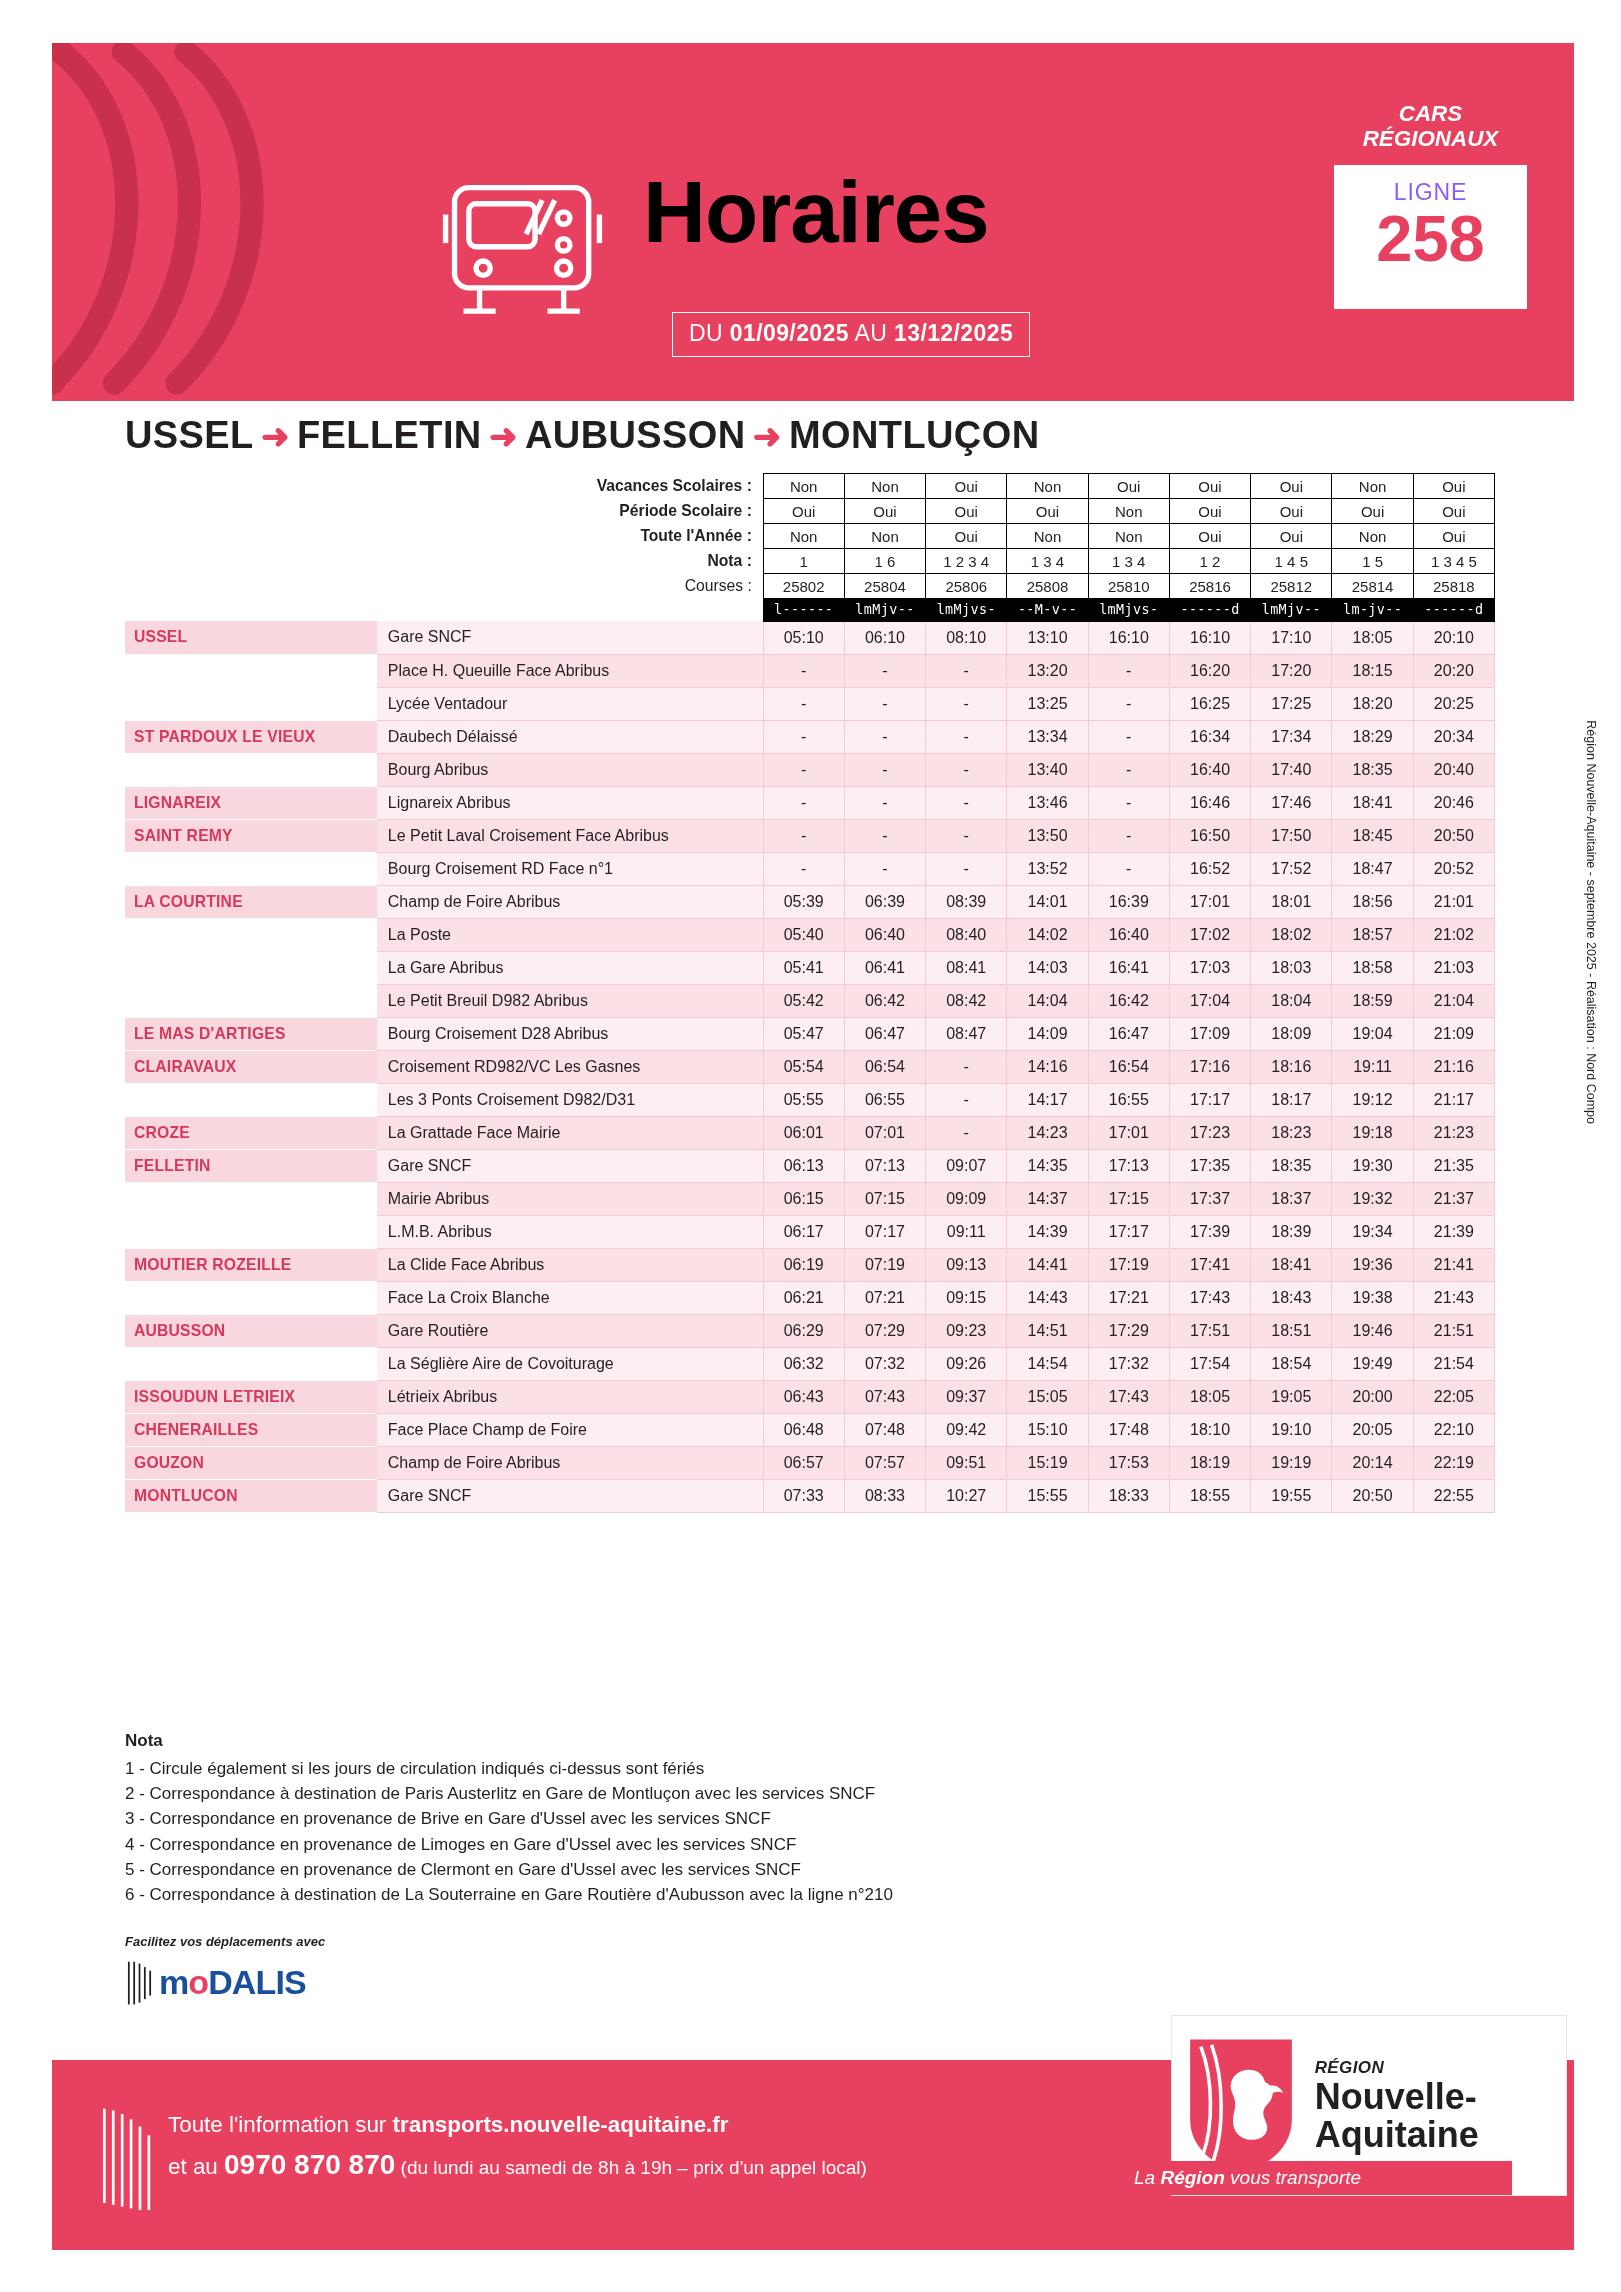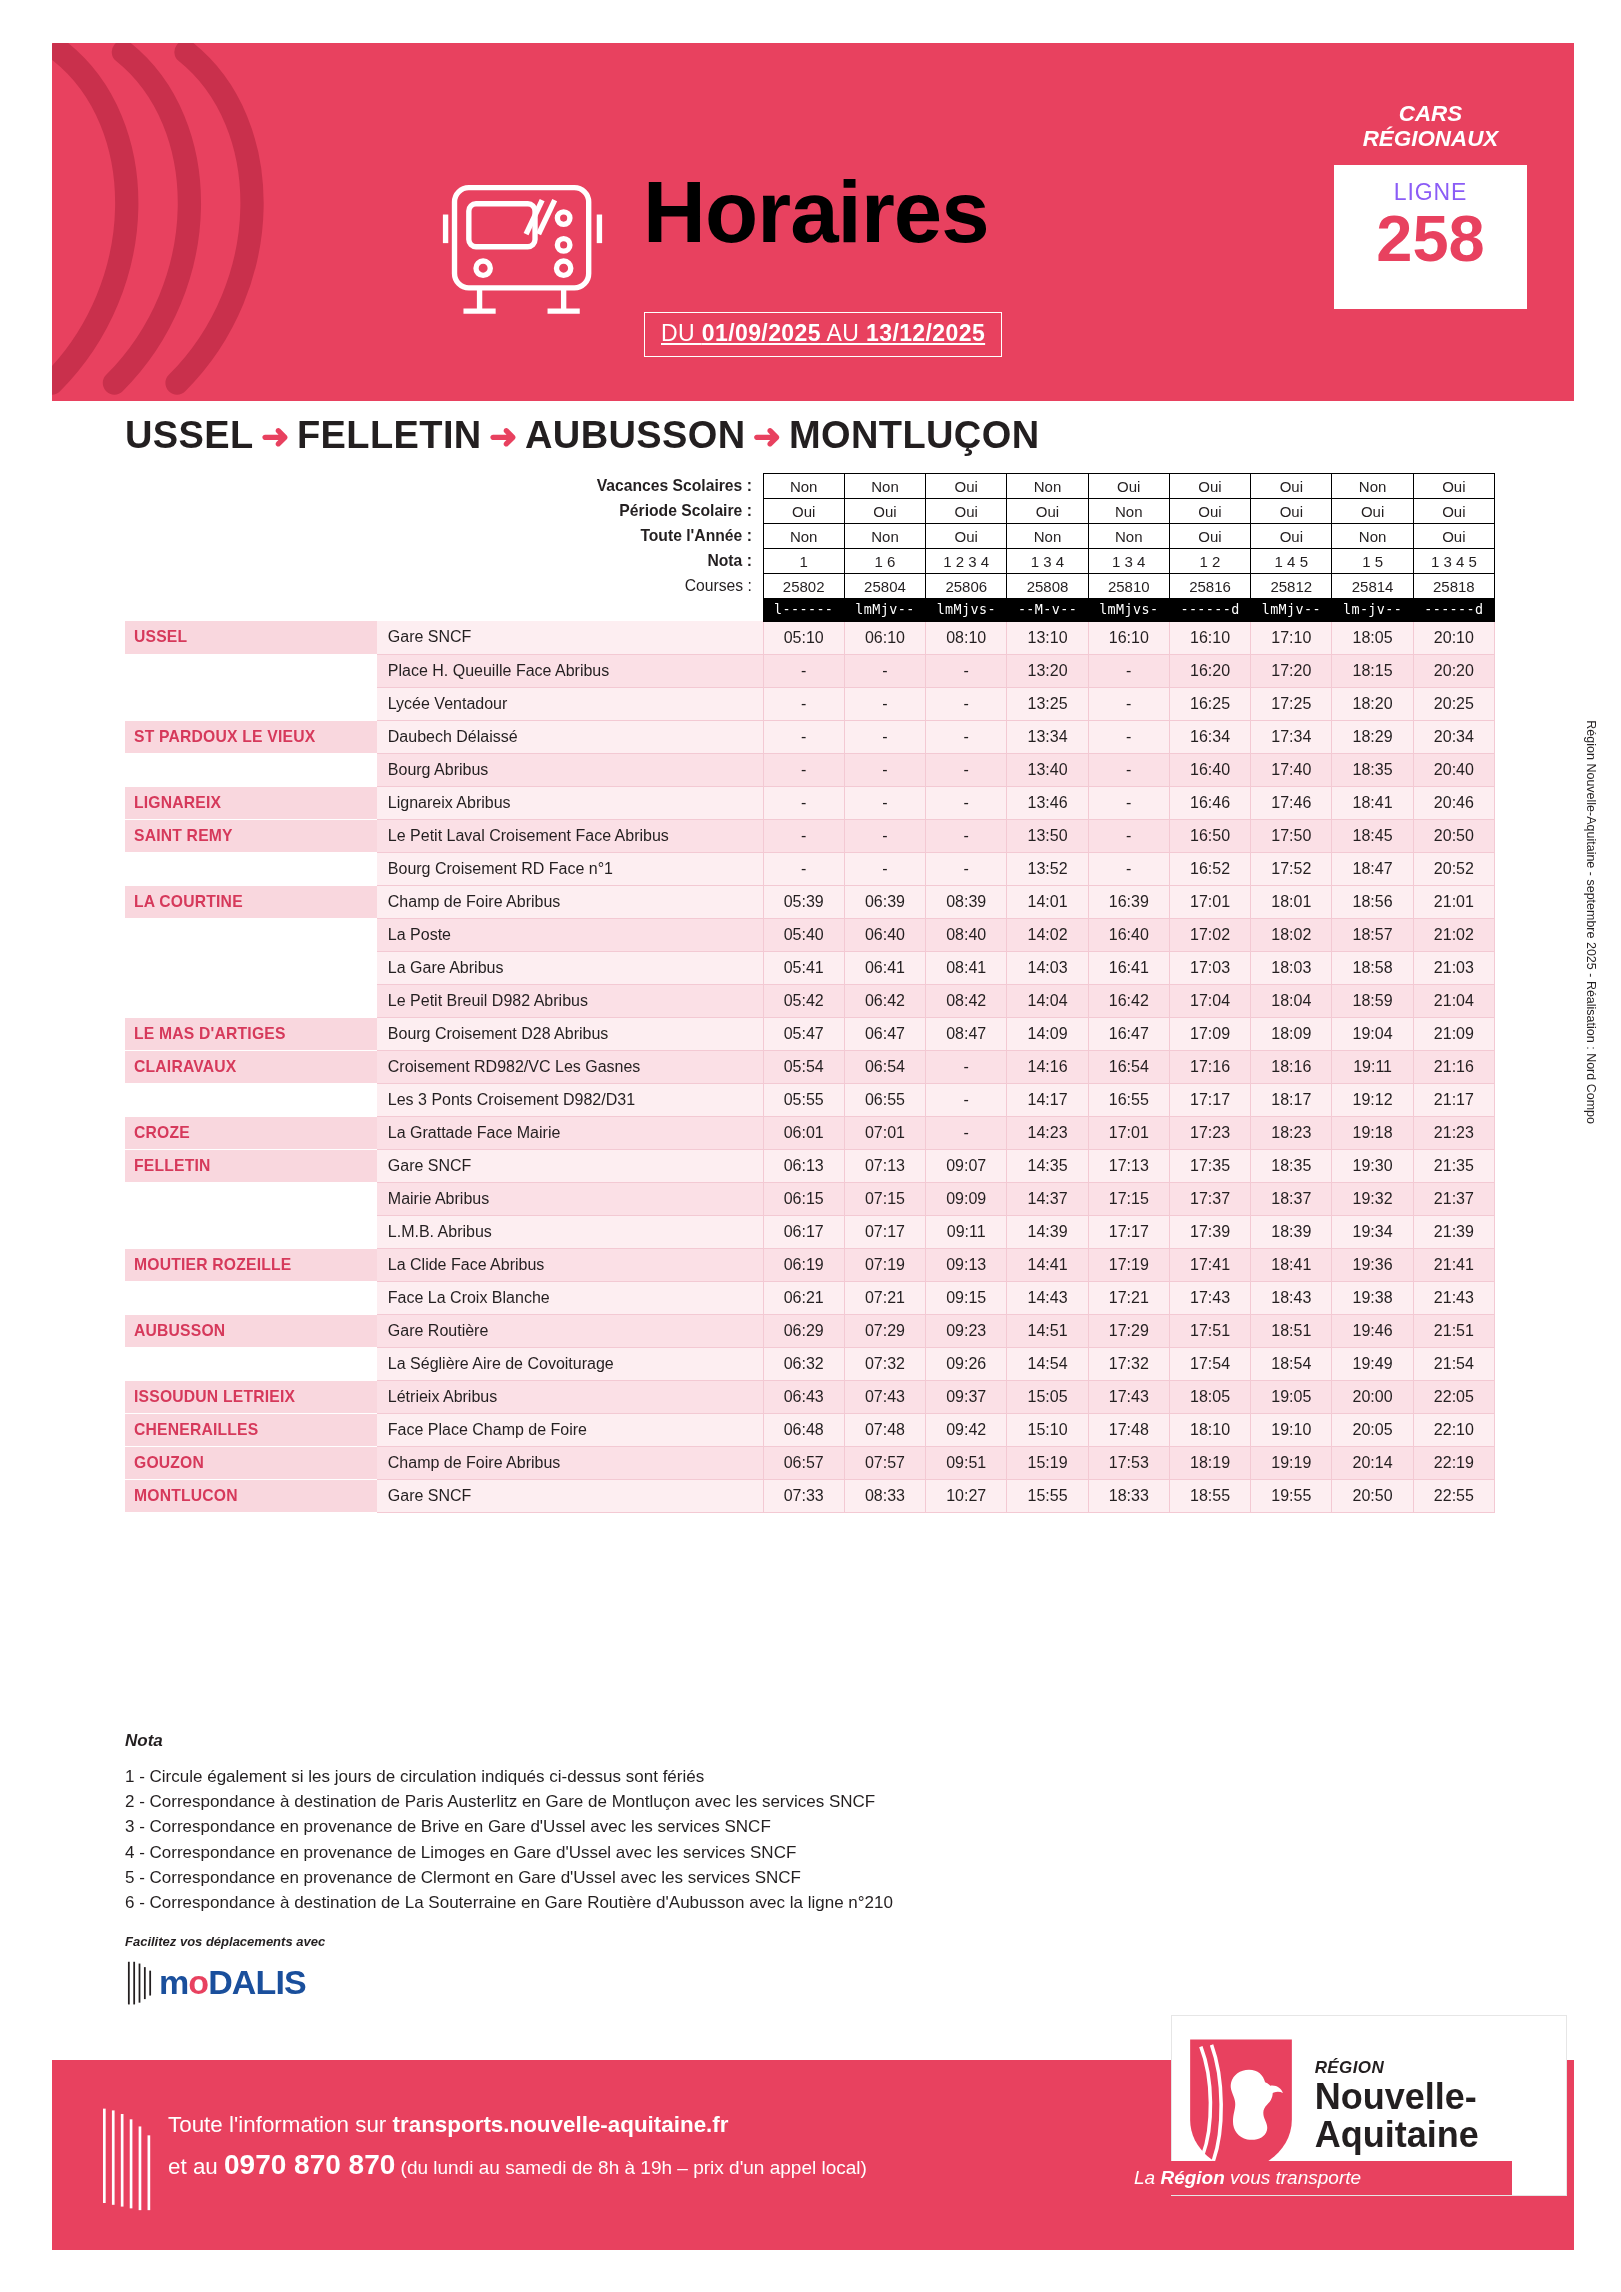--- a/index.html
+++ b/index.html
@@ -52,28 +52,27 @@
     left: 591px;
     top: 125px;
     font-size: 87px;
     font-weight: bold;
     color: #000000;
     letter-spacing: -0.9px;
     line-height: 1;
   }
   .header-dates {
     position: absolute;
-    left: 592px;
+    left: 620px;
     top: 269px;
     padding: 7.2px 16px 9px 16px;
     border: 1.8px solid #ffffff;
     color: #ffffff;
     font-size: 23px;
     letter-spacing: 0.4px;
-    text-decoration: underline;
   }
   .header-dates b { font-weight: bold; }
   .badge {
     position: absolute;
     right: 47px;
     top: 47px;
     width: 193px;
     height: 219px;
     background: #ffffff;
   }
@@ -208,21 +207,21 @@
   
   .nota {
     position: absolute;
     left: 125px;
     top: 1728px;
     width: 1164px;
     font-size: 17px;
     line-height: 1.48;
     color: #231f20;
   }
-  .nota .nota-title { font-weight: bold; margin-bottom: 11px; font-style: italic; }
+  .nota .nota-title { font-weight: bold; margin-bottom: 3px; }
 
   
   .sidetext {
     position: absolute;
     right: 23px;
     top: 1124px;
     transform: rotate(90deg);
     transform-origin: right top;
     font-size: 12.5px;
     color: #231f20;

